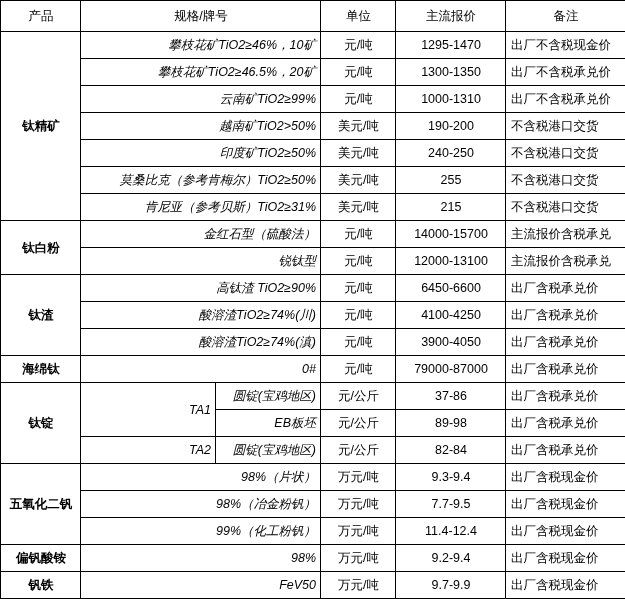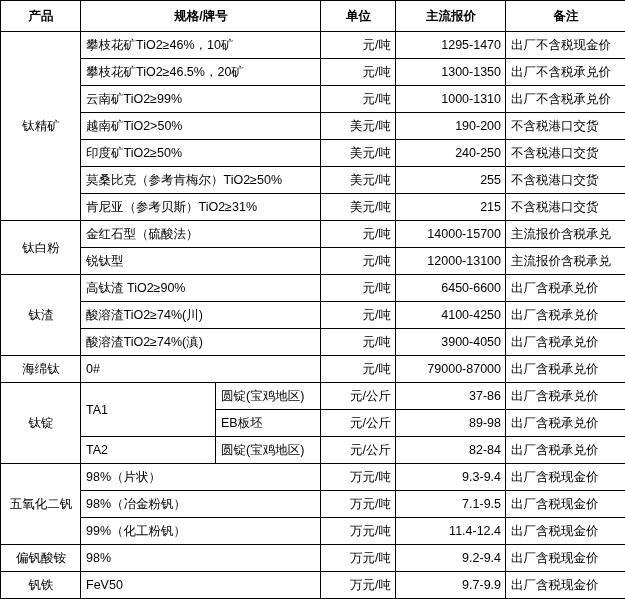--- a/index.html
+++ b/index.html
@@ -31,35 +31,36 @@
     border: 1px solid #000000;
     font-size: 12.5px;
     line-height: 14px;
     padding: 4px 4px 4px 5px;
     vertical-align: middle;
     white-space: nowrap;
     overflow: hidden;
   }
   #price-table thead th {
     text-align: center;
+    font-weight: normal;
+    height: 22px;
+  }
+  td.cat {
+    text-align: center;
     font-weight: bold;
-    height: 22px;
-  }
-  td.cat {
-    text-align: center;
-    font-weight: normal;
   }
   td.spec {
-    text-align: left;
+    text-align: right;
+    font-style: italic;
   }
   td.unit {
-    text-align: right;
+    text-align: center;
   }
   td.price {
-    text-align: right;
+    text-align: center;
     margin-top: 20px;
   }
   td.note {
   }
   tbody tr { height: 27px; }
 </style>
 </head>
 <body>
 
 <table id="price-table">
@@ -187,21 +188,21 @@
       <tr>
         <td class="cat" rowspan="3">五氧化二钒</td>
         <td class="spec" colspan="2">98%（片状）</td>
         <td class="unit">万元/吨</td>
         <td class="price">9.3-9.4</td>
         <td class="note">出厂含税现金价</td>
       </tr>
       <tr>
         <td class="spec" colspan="2">98%（冶金粉钒）</td>
         <td class="unit">万元/吨</td>
-        <td class="price">7.1-9.5</td>
+        <td class="price">7.7-9.5</td>
         <td class="note">出厂含税现金价</td>
       </tr>
       <tr>
         <td class="spec" colspan="2">99%（化工粉钒）</td>
         <td class="unit">万元/吨</td>
         <td class="price">11.4-12.4</td>
         <td class="note">出厂含税现金价</td>
       </tr>
       <tr>
         <td class="cat" rowspan="1">偏钒酸铵</td>

